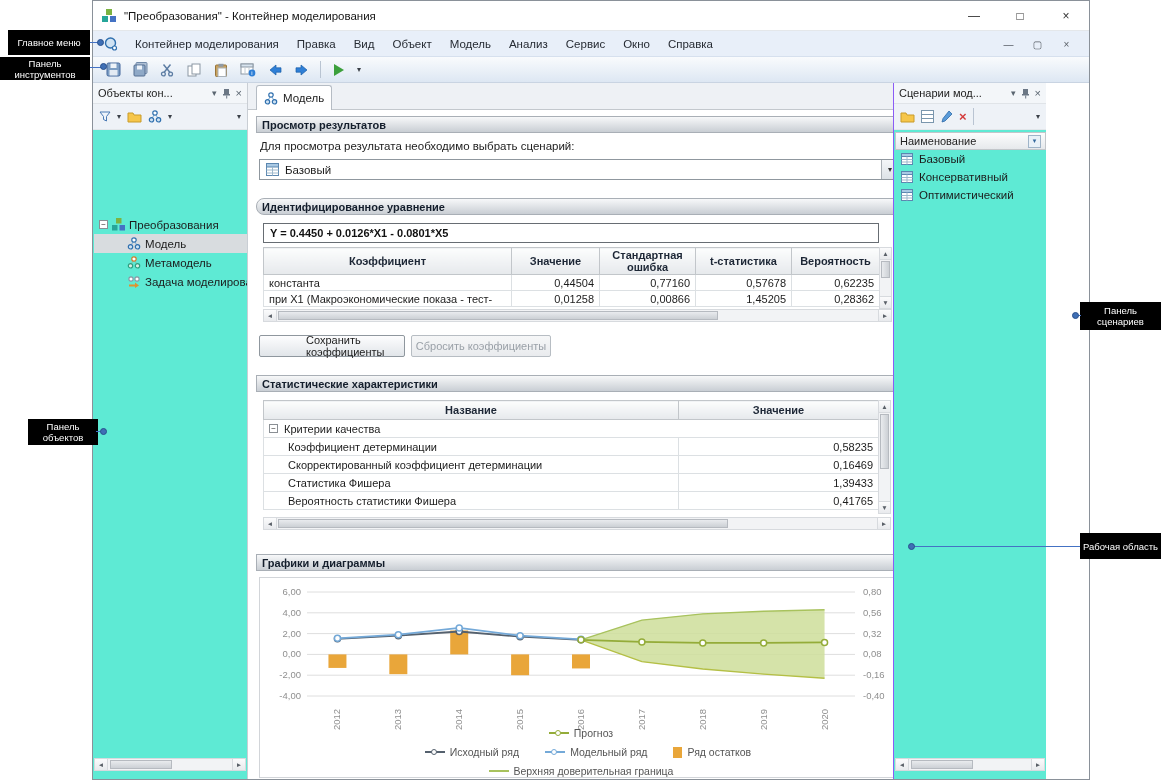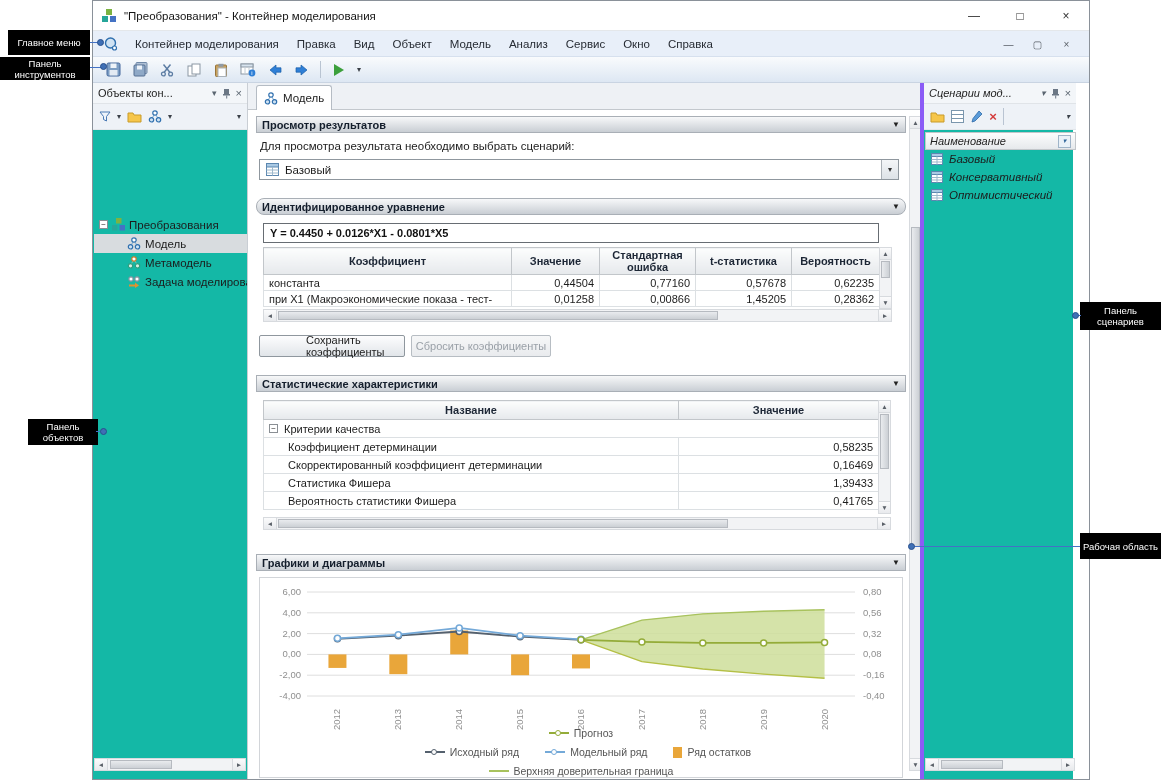--- a/index.html
+++ b/index.html
@@ -22,23 +22,23 @@
   .mdi-controls{position:absolute;right:10px;top:0;height:26px;display:flex;gap:4px;}
   .mdi-btn{width:25px;height:26px;display:flex;align-items:center;justify-content:center;font-size:10px;color:#5a6068;}
 
   .toolbar{position:absolute;left:0;top:56px;width:996px;height:26px;background:linear-gradient(#f9fbfd,#dde7f3);border-bottom:1px solid #c9d4e2;display:flex;align-items:center;gap:9px;padding:0 11px;}
   .tb-btn{display:flex;align-items:center;justify-content:center;min-width:18px;height:20px;}
   .tb-sep{width:1px;height:17px;background:#b9c4d2;}
   .play-tri{width:0;height:0;border-left:10px solid #3ca03c;border-top:6px solid transparent;border-bottom:6px solid transparent;}
   .caret{font-size:8px;color:#3a4048;}
 
   
-  .panel-bg{position:absolute;top:82px;height:696px;background:#14b8a6;}
+  .panel-bg{position:absolute;top:82px;height:696px;background:#5eead4;}
   #left-panel{left:0;width:155px;border-right:1px solid #c9ced4;}
-  #right-panel{left:827px;width:153px;border-left:4px solid #8b5cf6;font-style:italic;}
+  #right-panel{left:800px;width:153px;border-left:1px solid #8b5cf6;}
   .panel-header{position:absolute;height:21px;background:#f3f6f9;border-bottom:1px solid #e0e4e8;display:flex;align-items:center;gap:5px;font-size:11px;color:#222;padding:0 5px;}
   .ph-title{flex:1;white-space:nowrap;overflow:hidden;}
   .ph-ic{color:#5a6570;font-size:9px;display:flex;align-items:center;}
   .panel-toolbar{position:absolute;height:26px;background:#eef2f7;border-bottom:1px solid #e2e6ea;display:flex;align-items:center;gap:6px;padding:0 6px;}
   .pt-spacer{flex:1;}
 
   .tree{position:absolute;left:1px;top:132px;width:153px;}
   .tree-row{height:19px;display:flex;align-items:center;gap:4px;padding-left:5px;font-size:11.5px;color:#1c1c1c;white-space:nowrap;overflow:hidden;}
   .tree-row.child{padding-left:33px;}
   .tree-row.selected{background:#d8dcdf;}

